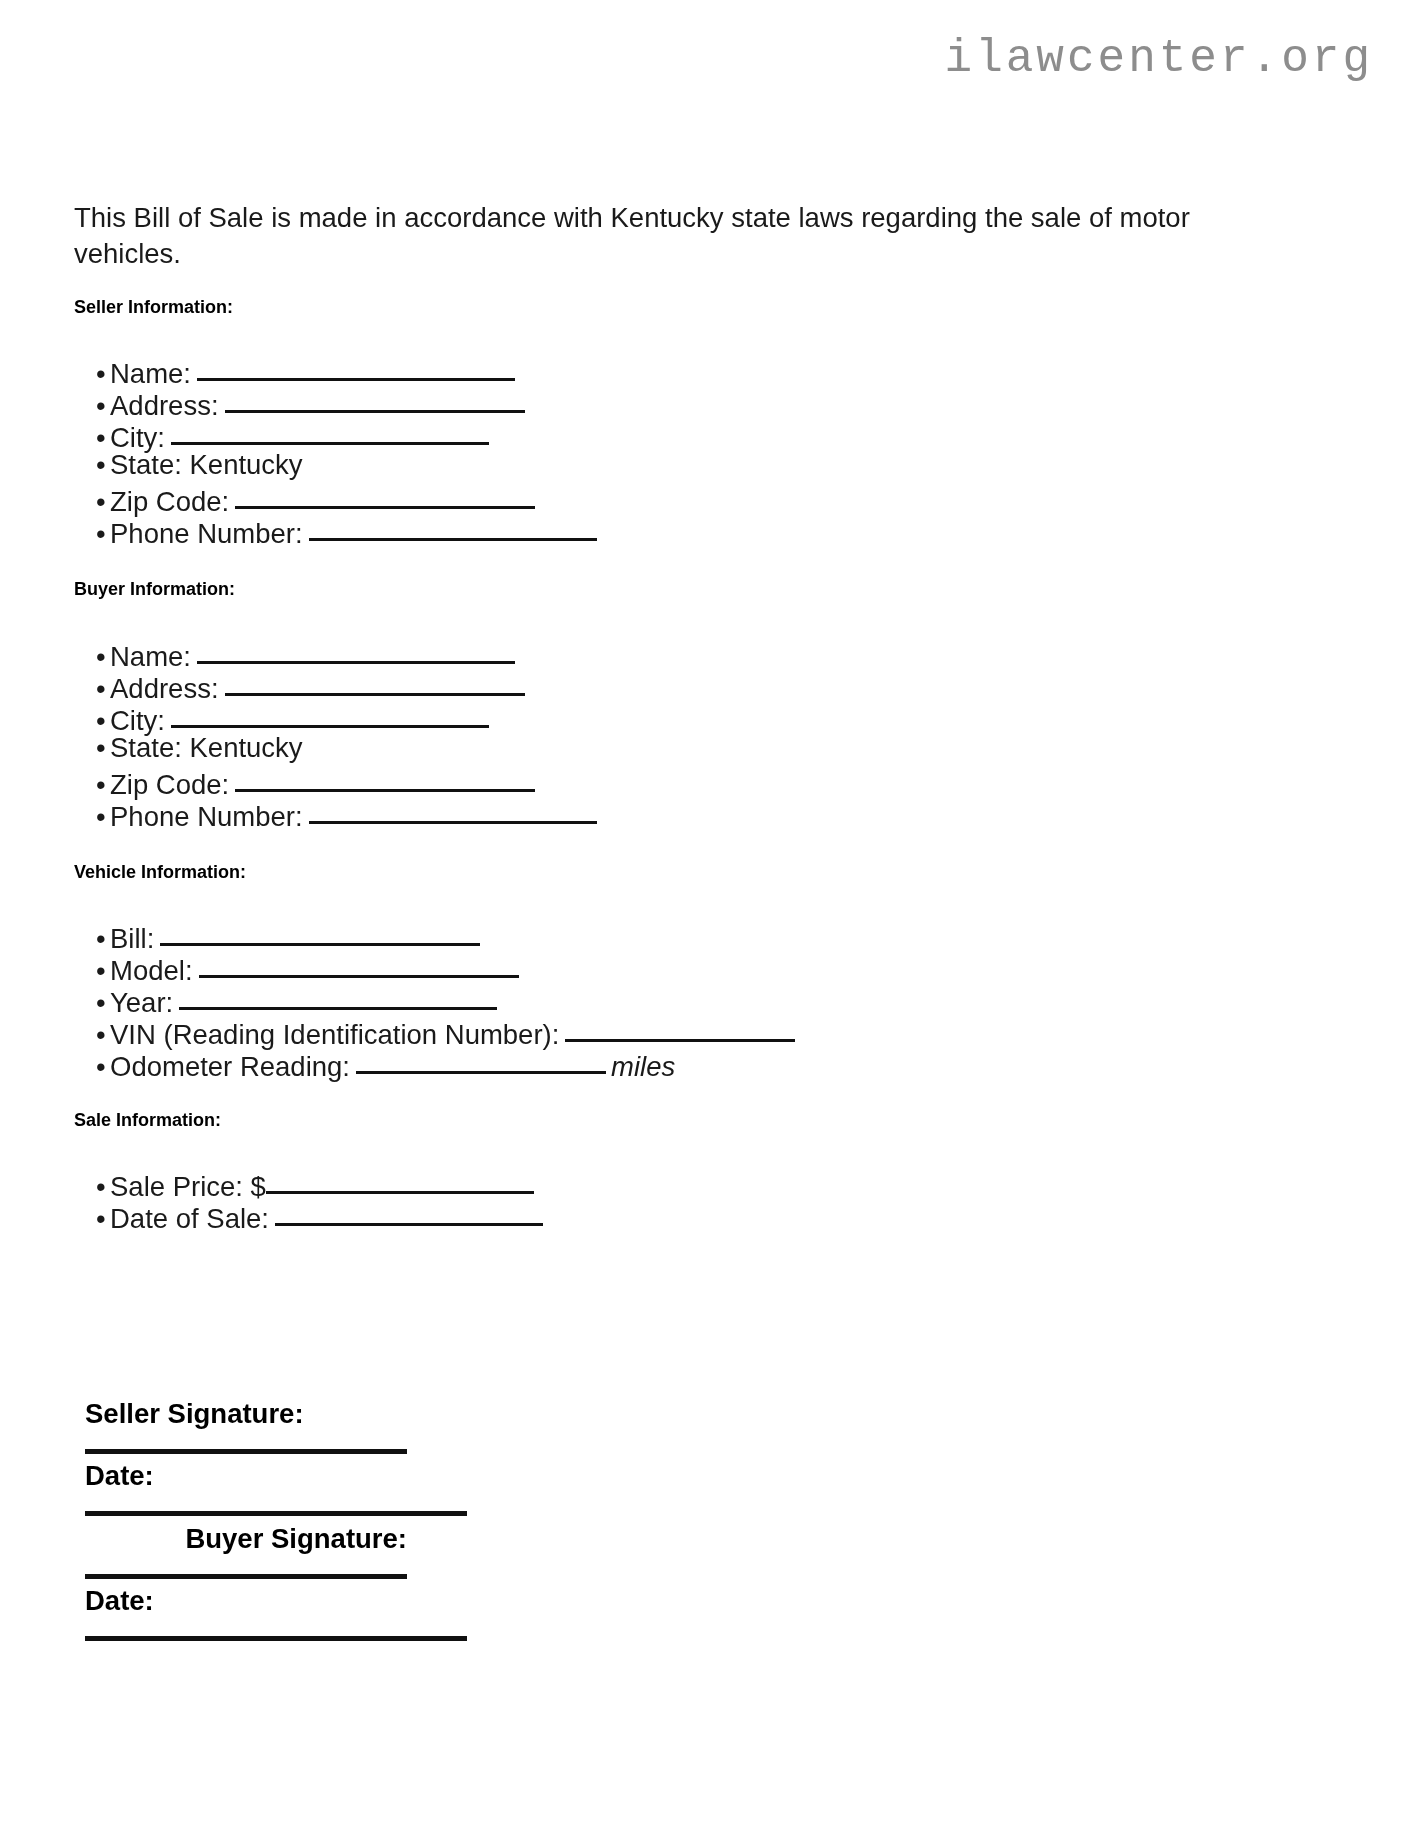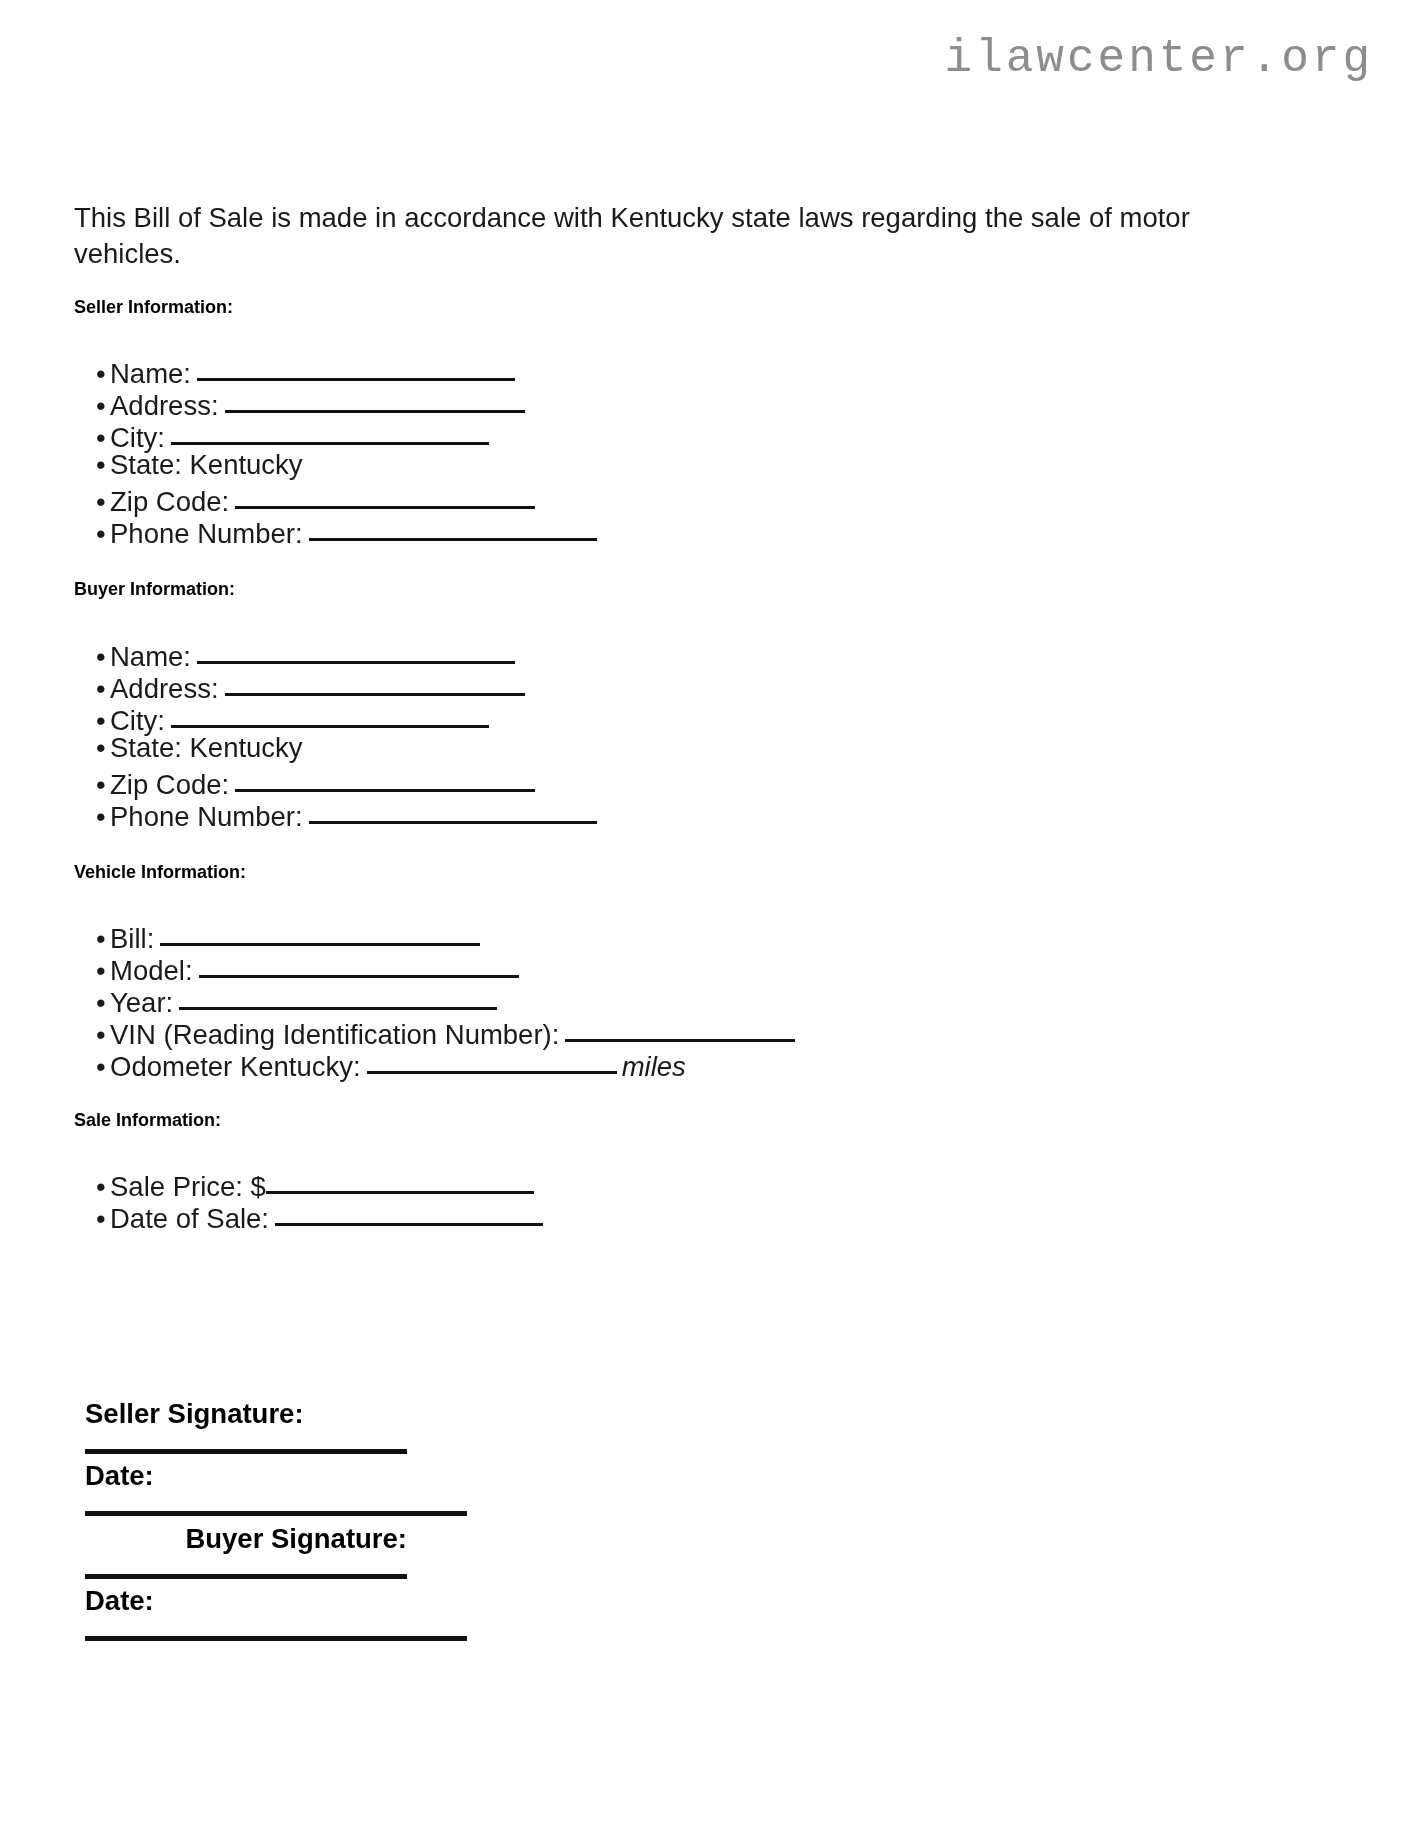--- a/index.html
+++ b/index.html
@@ -272,21 +272,21 @@
       <span class="field-label">Year:</span>
       <span class="blank w-year"></span>
     </li>
     <li>
       <span class="bullet">•</span>
       <span class="field-label">VIN (Reading Identification Number):</span>
       <span class="blank w-vin"></span>
     </li>
     <li>
       <span class="bullet">•</span>
-      <span class="field-label">Odometer Kentucky:</span>
+      <span class="field-label">Odometer Reading:</span>
       <span class="blank w-odo"></span>
       <span class="after-text">miles</span>
     </li>
   </ul>
 
   <h2 class="section-head head-sale">Sale Information:</h2>
 
   <ul class="field-list list-sale">
     <li>
       <span class="bullet">•</span>

